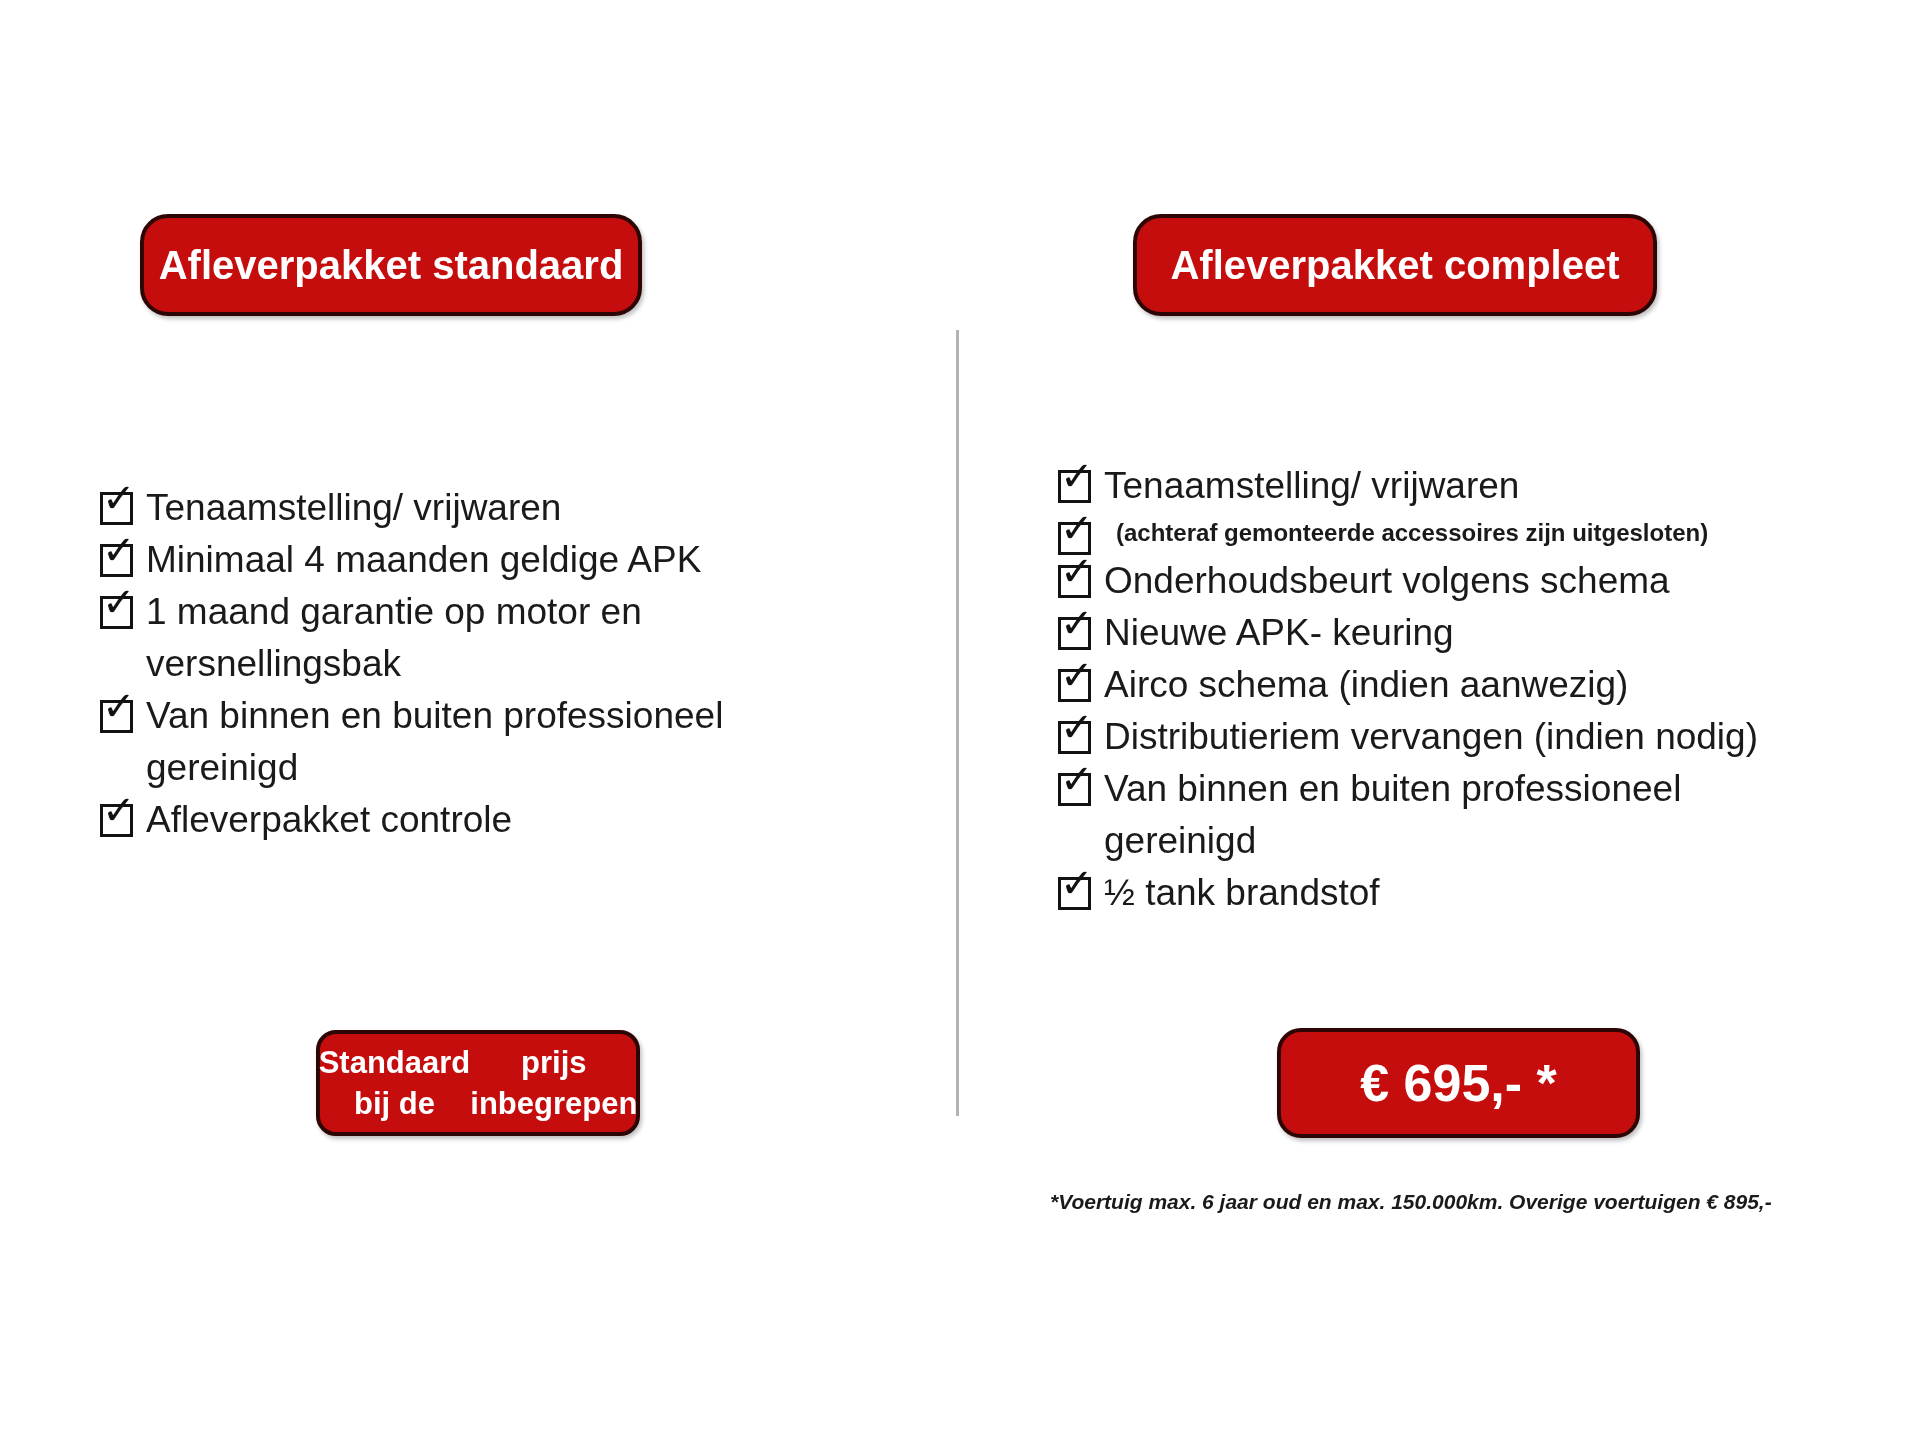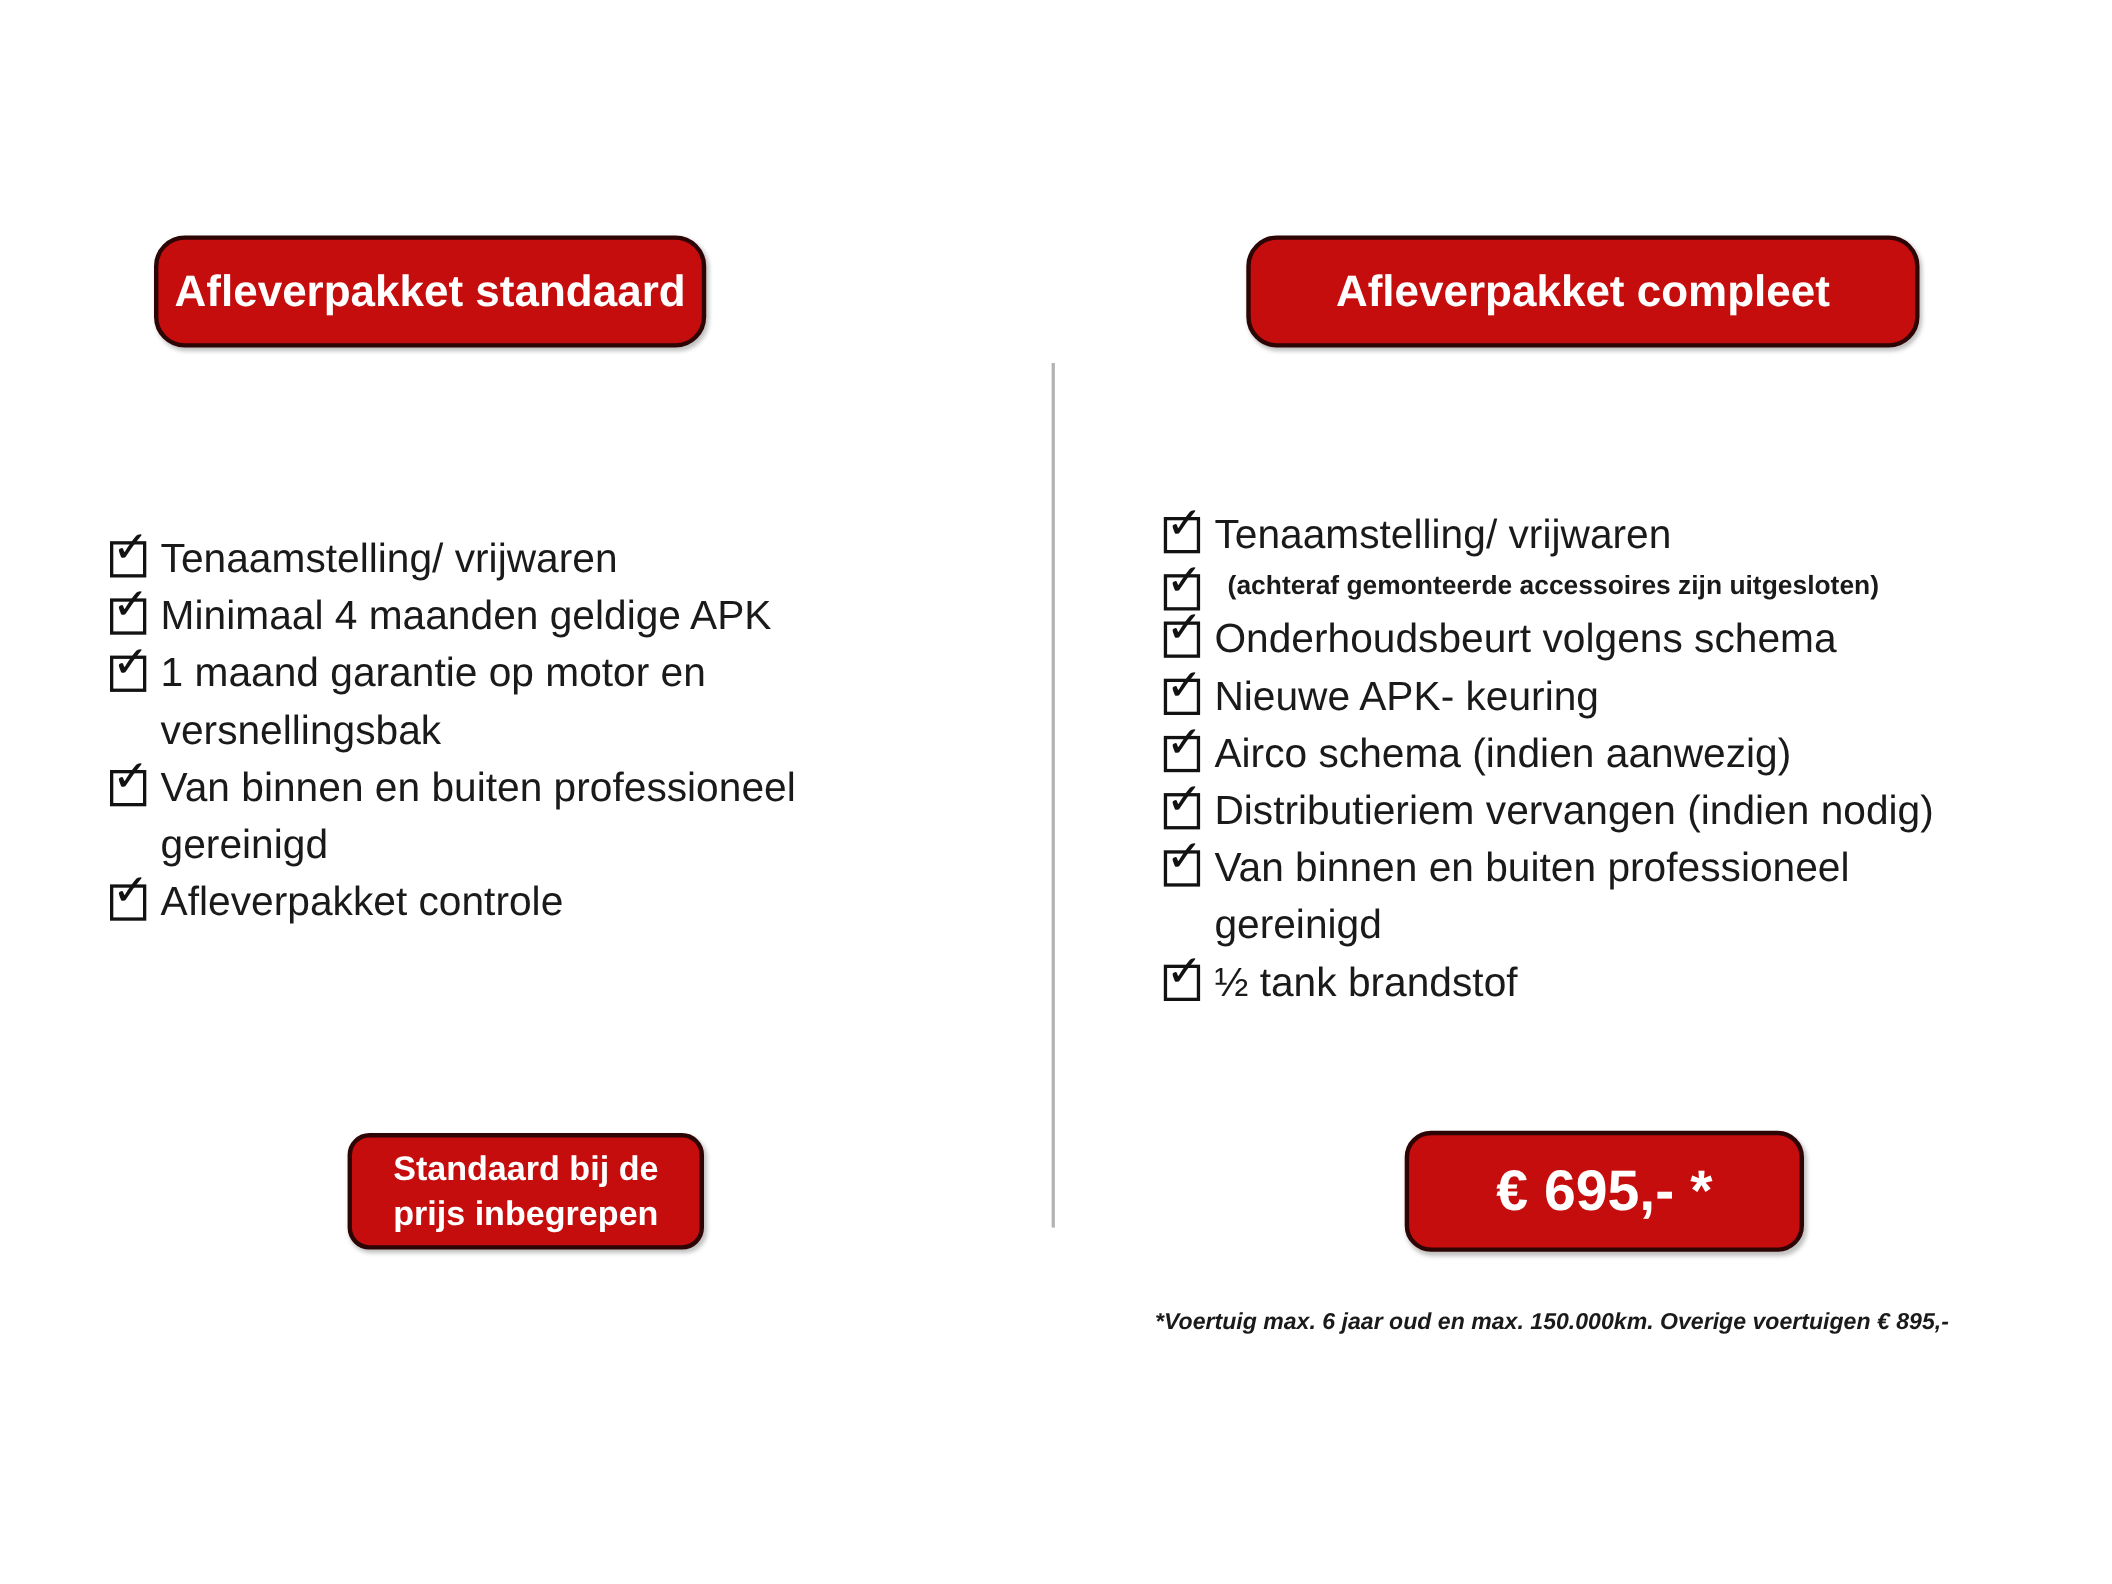--- a/index.html
+++ b/index.html
@@ -22,21 +22,21 @@
     background:var(--button-red);
     border:4px solid var(--button-border);
     color:#ffffff;
     display:flex;align-items:center;justify-content:center;
     font-weight:bold;
     box-shadow:2px 3px 4px rgba(0,0,0,0.25);
     box-sizing:border-box;
   }
   .header-btn{font-size:40px;border-radius:28px;}
   #left-header{left:140px;top:214px;width:502px;height:102px;}
-  #right-header{left:1133px;top:214px;width:612px;height:102px;}
+  #right-header{left:1133px;top:214px;width:524px;height:102px;}
 
   .list{position:absolute;display:flex;flex-direction:column;}
   #left-list{left:100px;top:482px;width:720px;}
   #right-list{left:1058px;top:460px;width:740px;}
 
   .item{display:flex;align-items:flex-start;gap:13px;}
   .txt{font-size:37px;line-height:52px;max-width:660px;}
   .note{font-size:24px;line-height:42px;padding-left:12px;font-weight:bold;}
 
   .chk{
@@ -50,21 +50,21 @@
   .chk .tick{
     position:absolute;left:-1px;top:-17px;
     font-size:40px;font-weight:bold;line-height:1;
     color:#121212;
     font-family:"DejaVu Sans", sans-serif;
   }
 
   #included-badge{
     left:316px;top:1030px;width:324px;height:106px;
     font-size:31px;line-height:41px;text-align:center;
-    border-radius:20px;flex-direction:column;
+    border-radius:20px;flex-direction:row;
   }
   #price-badge{
     left:1277px;top:1028px;width:363px;height:110px;
     font-size:52px;border-radius:24px;align-items:center;
   }
   #divider{
     position:absolute;left:956px;top:330px;width:3px;height:786px;
     background:var(--divider);
   }
   #footnote{

